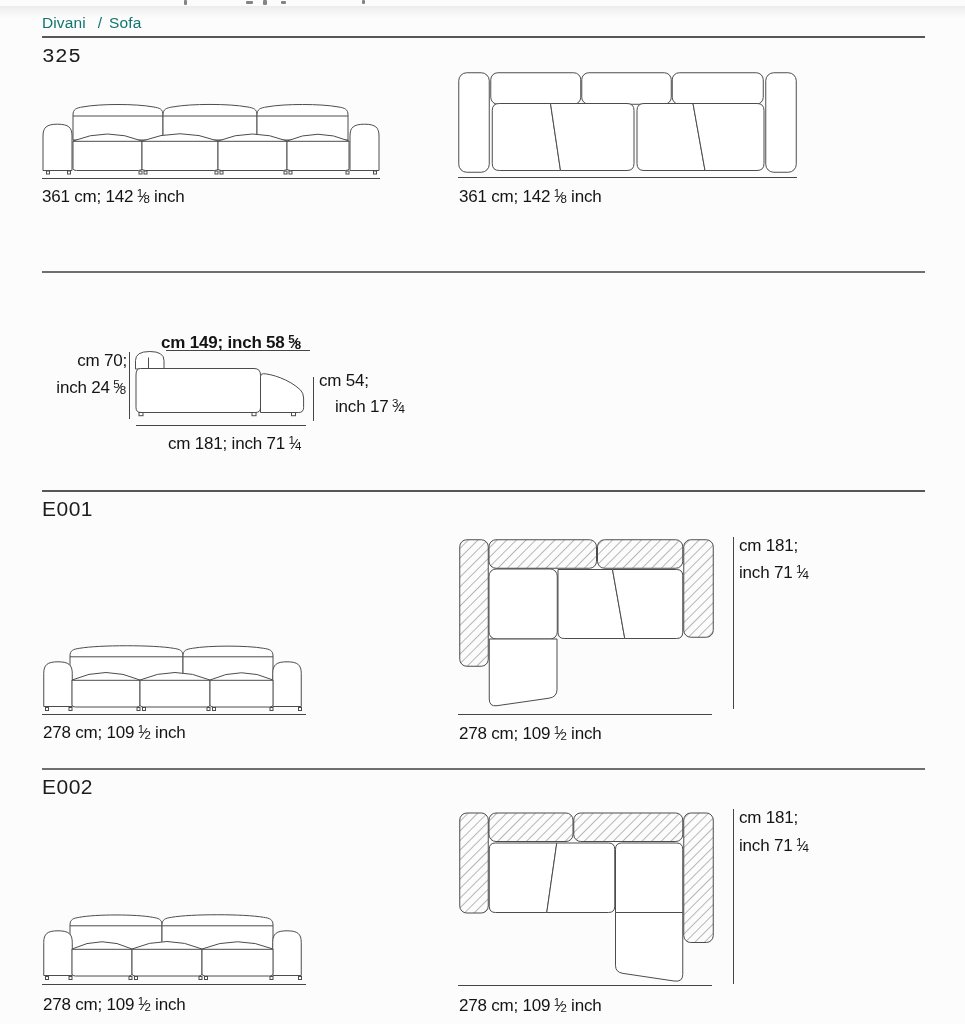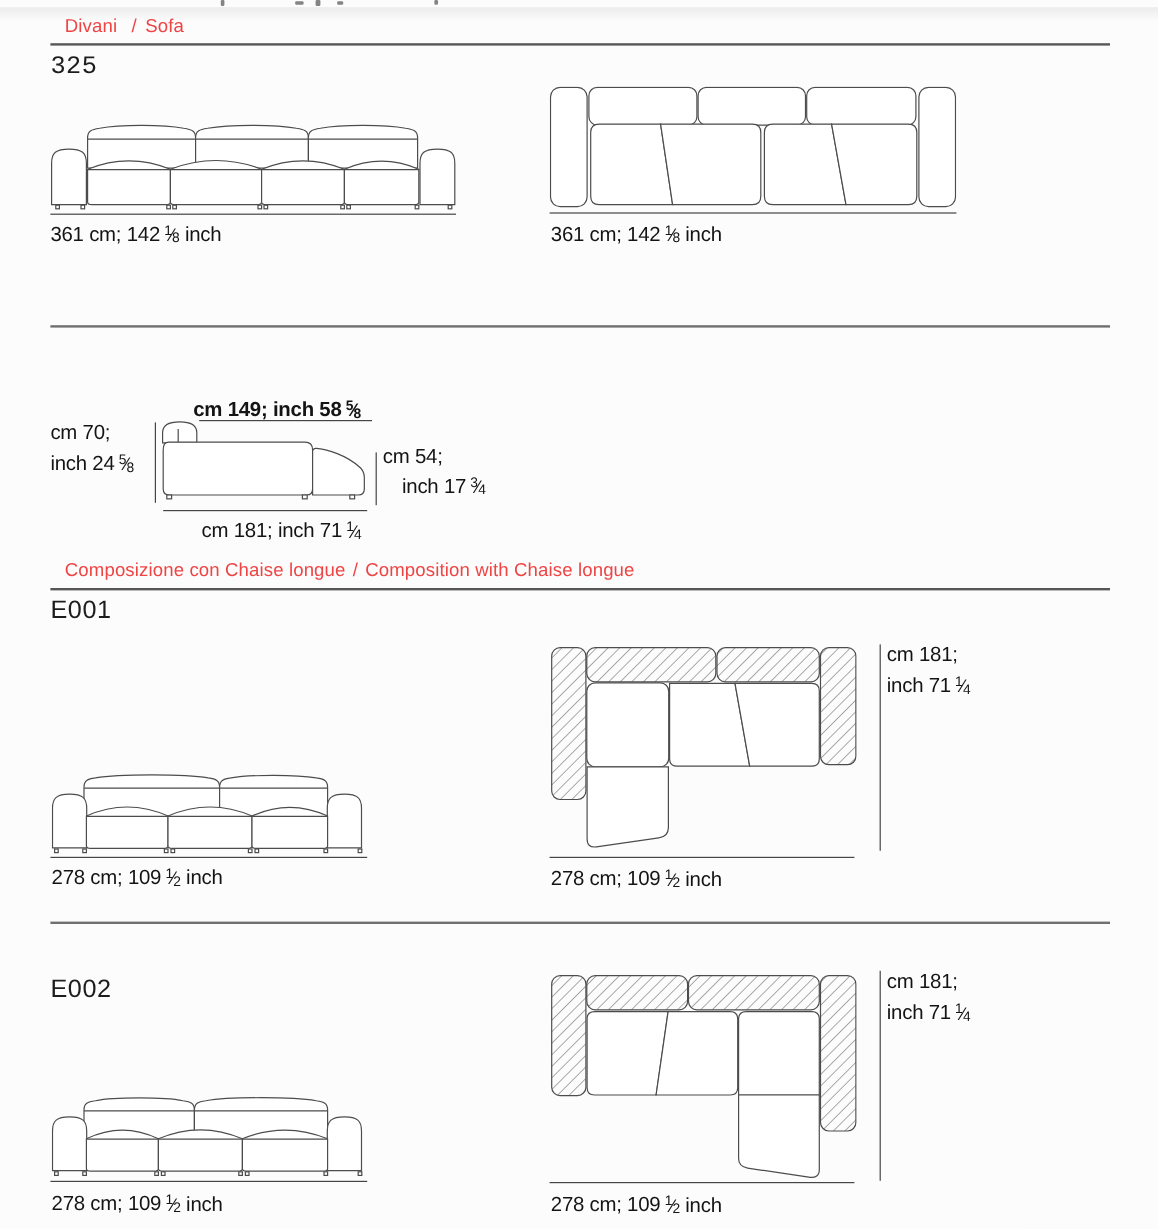--- a/index.html
+++ b/index.html
@@ -1,29 +1,29 @@
 <!DOCTYPE html>
 <html><head>
 <meta charset="utf-8">
 <style>
   html,body{margin:0;padding:0;background:#fff;}
   .page{position:relative;width:965px;height:1024px;background:#fcfcfc;overflow:hidden;
         font-family:"Liberation Sans","DejaVu Sans",sans-serif;color:#161616;}
   .abs{position:absolute;}
-  .sec-title{font-size:15.5px;letter-spacing:.1px;white-space:nowrap;color:#ef4444;margin-left:12px;}
+  .sec-title{font-size:15.5px;letter-spacing:.1px;white-space:nowrap;color:#0f766e;}
   .sep{margin:0 6px;}
   .sep-wide{margin:0 7px 0 12px;}
   .model{font-size:21px;letter-spacing:.5px;color:#1d1d1d;}
   .dim{font-size:17px;letter-spacing:-.2px;white-space:nowrap;color:#141414;line-height:20px;}
   .dim .frac{margin-left:3.5px;margin-right:1px;}
   .dim .fn{font-size:11.5px;vertical-align:5.5px;}
   .dim .fs{font-size:15px;margin:0 -1px;}
   .dim .fd{font-size:11.5px;vertical-align:-1px;}
   .dim .post{margin-left:3.5px;}
-  .r{text-align:left;}
+  .r{text-align:right;}
   .hline{background:#454545;height:1.3px;}
   .vline{background:#454545;width:1.3px;}
   .rule{background:#6f6f6f;height:1.5px;}
   .rule-dark{background:#575757;height:1.8px;}
   .topfade{background:linear-gradient(to bottom,#ececec,rgba(255,255,255,0));}
   .frag{background:#6f6f6f;border-radius:1px;opacity:.85;}
   svg{display:block;}
   svg .ln{stroke:#4c4c4c;stroke-width:1;fill:none;}
   svg .w{stroke:#4c4c4c;stroke-width:1;fill:#ffffff;}
   svg .h{stroke:#4c4c4c;stroke-width:1;}
@@ -128,23 +128,20 @@
     <div class="abs dim" style="left:277px;top:64px;margin-left:16px;">
       <span>inch 17</span><span class="frac"><span class="fn">3</span><span class="fs">⁄</span><span class="fd">4</span></span>
     </div>
 
     <div class="abs hline" style="left:94px;top:97px;width:170px;"></div>
     <div class="abs dim" style="left:94px;top:101px;margin-left:32px;">
       <span>cm 181; inch 71</span><span class="frac"><span class="fn">1</span><span class="fs">⁄</span><span class="fd">4</span></span>
     </div>
   </div>
 
-  <div class="abs sec-title" style="left:42px;top:467px;">
-    <span>Composizione con Chaise longue</span><span class="sep">/</span><span>Composition with Chaise longue</span>
-  </div>
   <div class="abs rule-dark" style="left:42px;top:490px;width:883px;"></div>
 
   <div class="abs model" style="left:42px;top:497px;">E001</div>
 
   <div class="abs" style="left:458px;top:532px;width:360px;height:215px;">
     <svg class="abs" style="left:1px;top:7px;" width="255" height="170" viewBox="0 0 255 170">
       <defs>
         <pattern id="hatchE1" patternUnits="userSpaceOnUse" width="6.8" height="6.8" patternTransform="rotate(45)">
           <line x1="0" y1="0" x2="0" y2="6.8" stroke="#636363" stroke-width="0.9"></line>
         </pattern>
@@ -192,21 +189,21 @@
       </g>
     </svg>
     <div class="abs hline" style="left:0;top:72.5px;width:264px;"></div>
     <div class="abs dim" style="left:1px;top:77px;">
       <span>278 cm; 109</span><span class="frac"><span class="fn">1</span><span class="fs">⁄</span><span class="fd">2</span></span><span class="post">inch</span>
     </div>
   </div>
 
   <div class="abs rule" style="left:42px;top:768px;width:883px;"></div>
 
-  <div class="abs model" style="left:42px;top:813px;">E002</div>
+  <div class="abs model" style="left:42px;top:775px;">E002</div>
 
   <div class="abs" style="left:458px;top:805px;width:360px;height:219px;">
     <svg class="abs" style="left:1px;top:7px;" width="255" height="171" viewBox="0 0 255 171">
       <defs>
         <pattern id="hatchE2" patternUnits="userSpaceOnUse" width="6.8" height="6.8" patternTransform="rotate(45)">
           <line x1="0" y1="0" x2="0" y2="6.8" stroke="#636363" stroke-width="0.9"></line>
         </pattern>
       </defs>
       <rect class="h" fill="url(#hatchE2)" x="0.75" y="1" width="28.5" height="100" rx="7"></rect>
       <rect class="h" fill="url(#hatchE2)" x="30" y="1" width="84" height="28.5" rx="7"></rect>

